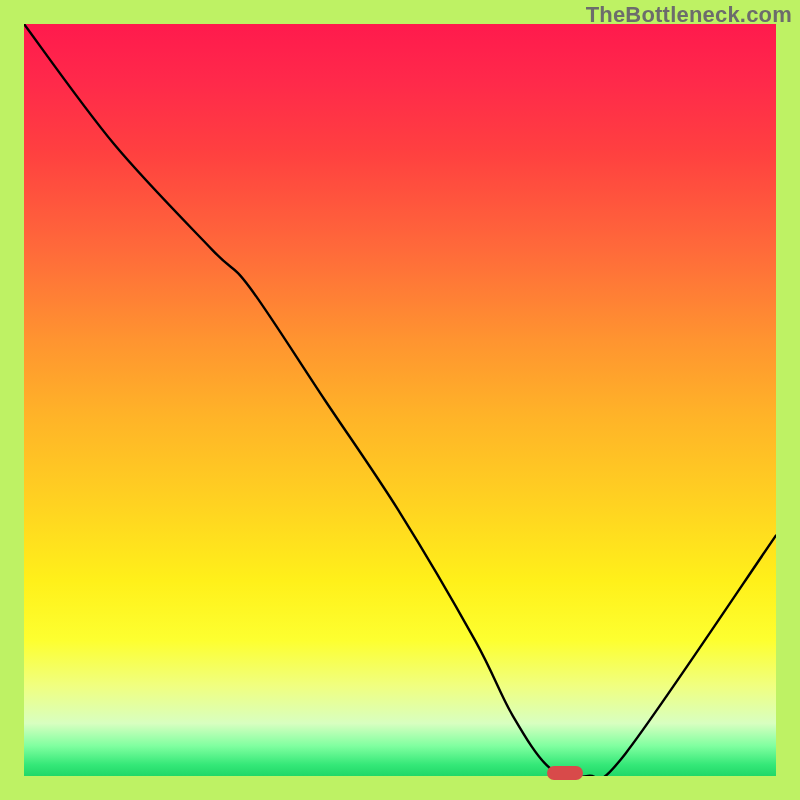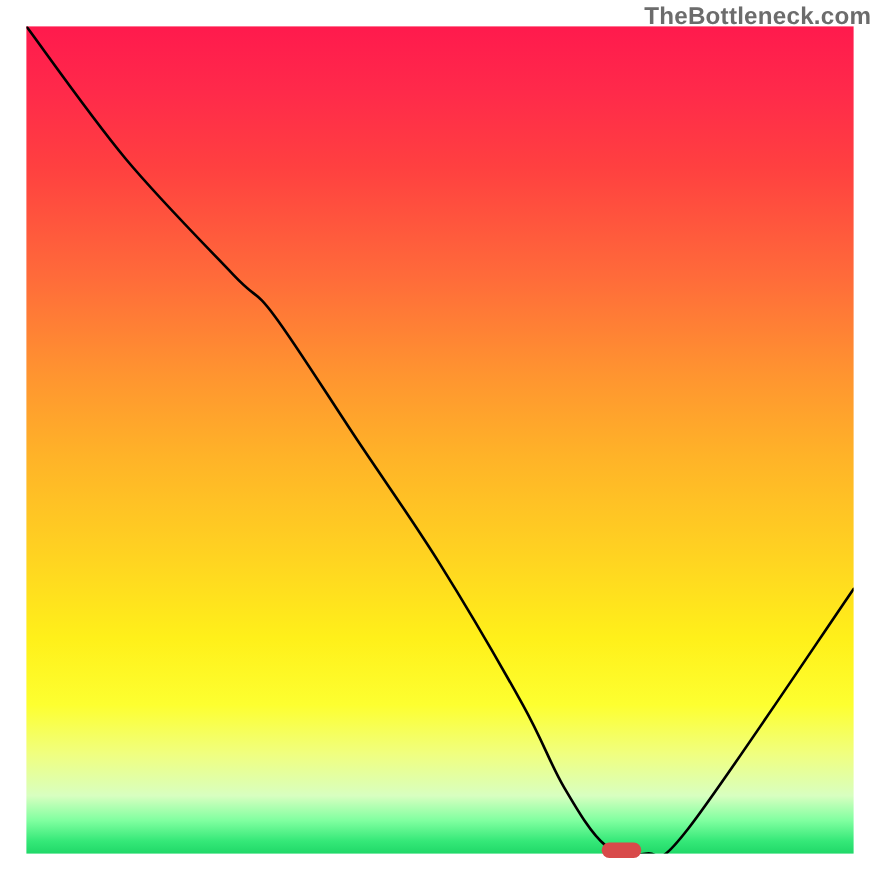--- a/index.html
+++ b/index.html
@@ -7,21 +7,21 @@
     padding: 0;
     width: 800px;
     height: 800px;
     background: #000;
     overflow: hidden;
   }
   .chart-wrap {
     position: relative;
     width: 800px;
     height: 800px;
-    background: #ffffff;
+    background: #bef264;
   }
   .plot-area {
     position: absolute;
     left: 24px;
     top: 24px;
     width: 752px;
     height: 752px;
     background: linear-gradient(to bottom,
       #ff1a4d 0%,
       #ff2a4a 8%,

